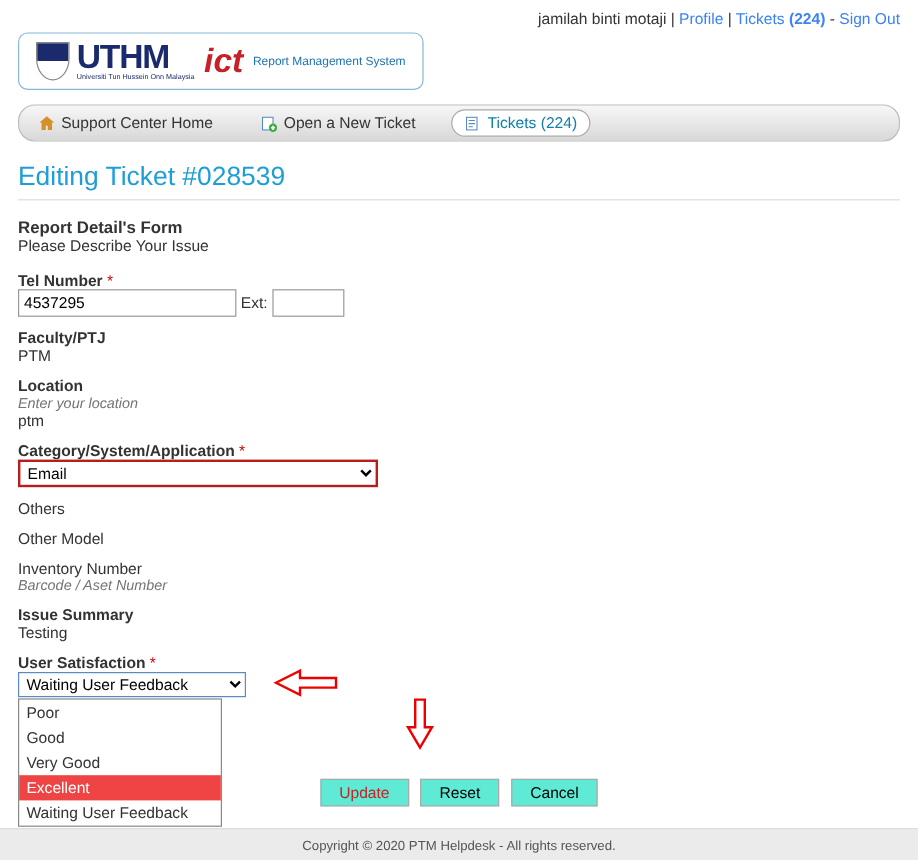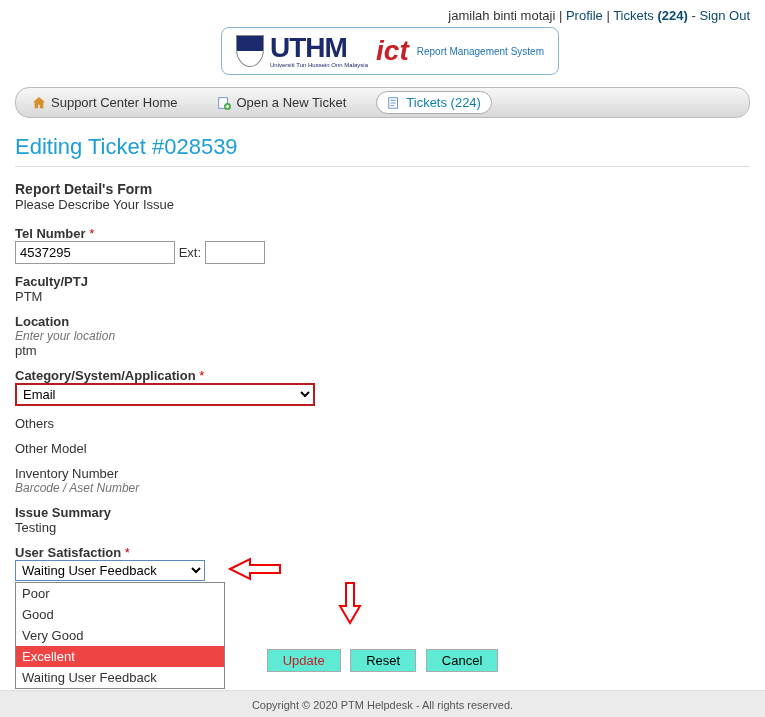--- a/index.html
+++ b/index.html
@@ -8,23 +8,23 @@
       font-size: 13px;
       background: #fff;
       width: 765px;
       color: #333;
     }
     .topbar {
       text-align: right;
       padding: 8px 15px 4px 0;
       font-size: 13px;
     }
-    .topbar a { color: #0c4a6e; text-decoration: none; }
+    .topbar a { color: #3b82f6; text-decoration: none; }
     .topbar .bold { font-weight: bold; }
-    .header-row { display: flex; align-items: flex-start; justify-content: center; }
+    .header-row { display: flex; align-items: flex-start; }
     .logo-box {
       border: 1px solid #86b7d6;
       border-radius: 8px;
       padding: 6px 14px;
       margin: 0 0 8px 15px;
       display: inline-flex;
       align-items: center;
       gap: 6px;
       background: #fff;
     }
@@ -79,38 +79,38 @@
     .field { margin-bottom: 10px; }
     .field-label { font-weight: bold; font-size: 13px; }
     .hint { color: #737373; font-style: italic; font-size: 12px; }
     .req { color: #c00; }
     .field-value { font-size: 13px; }
     input[type="text"] {
       border: 1px solid #999;
       padding: 3px 4px;
       font-size: 13px;
     }
-    .tel-input { width: 160px; }
+    .tel-input { width: 182px; }
     .ext-input { width: 60px; }
     select {
       border: 2px solid #b91c1c;
       font-size: 13px;
       padding: 1px 2px;
       background: #fff;
     }
     .cat-select { width: 300px; }
     .satisfaction-wrap { position: relative; display: inline-block; }
     .satisfaction-select {
       width: 190px;
       border: 1px solid #5a8ac6;
     }
     .dropdown-list {
       position: absolute;
       top: 22px; left: 0;
-      width: 210px;
+      width: 170px;
       background: #fff;
       border: 1px solid #888;
       z-index: 5;
     }
     .dropdown-list .opt {
       padding: 3px 6px;
       font-size: 13px;
       cursor: pointer;
     }
     .dropdown-list .opt.selected {

